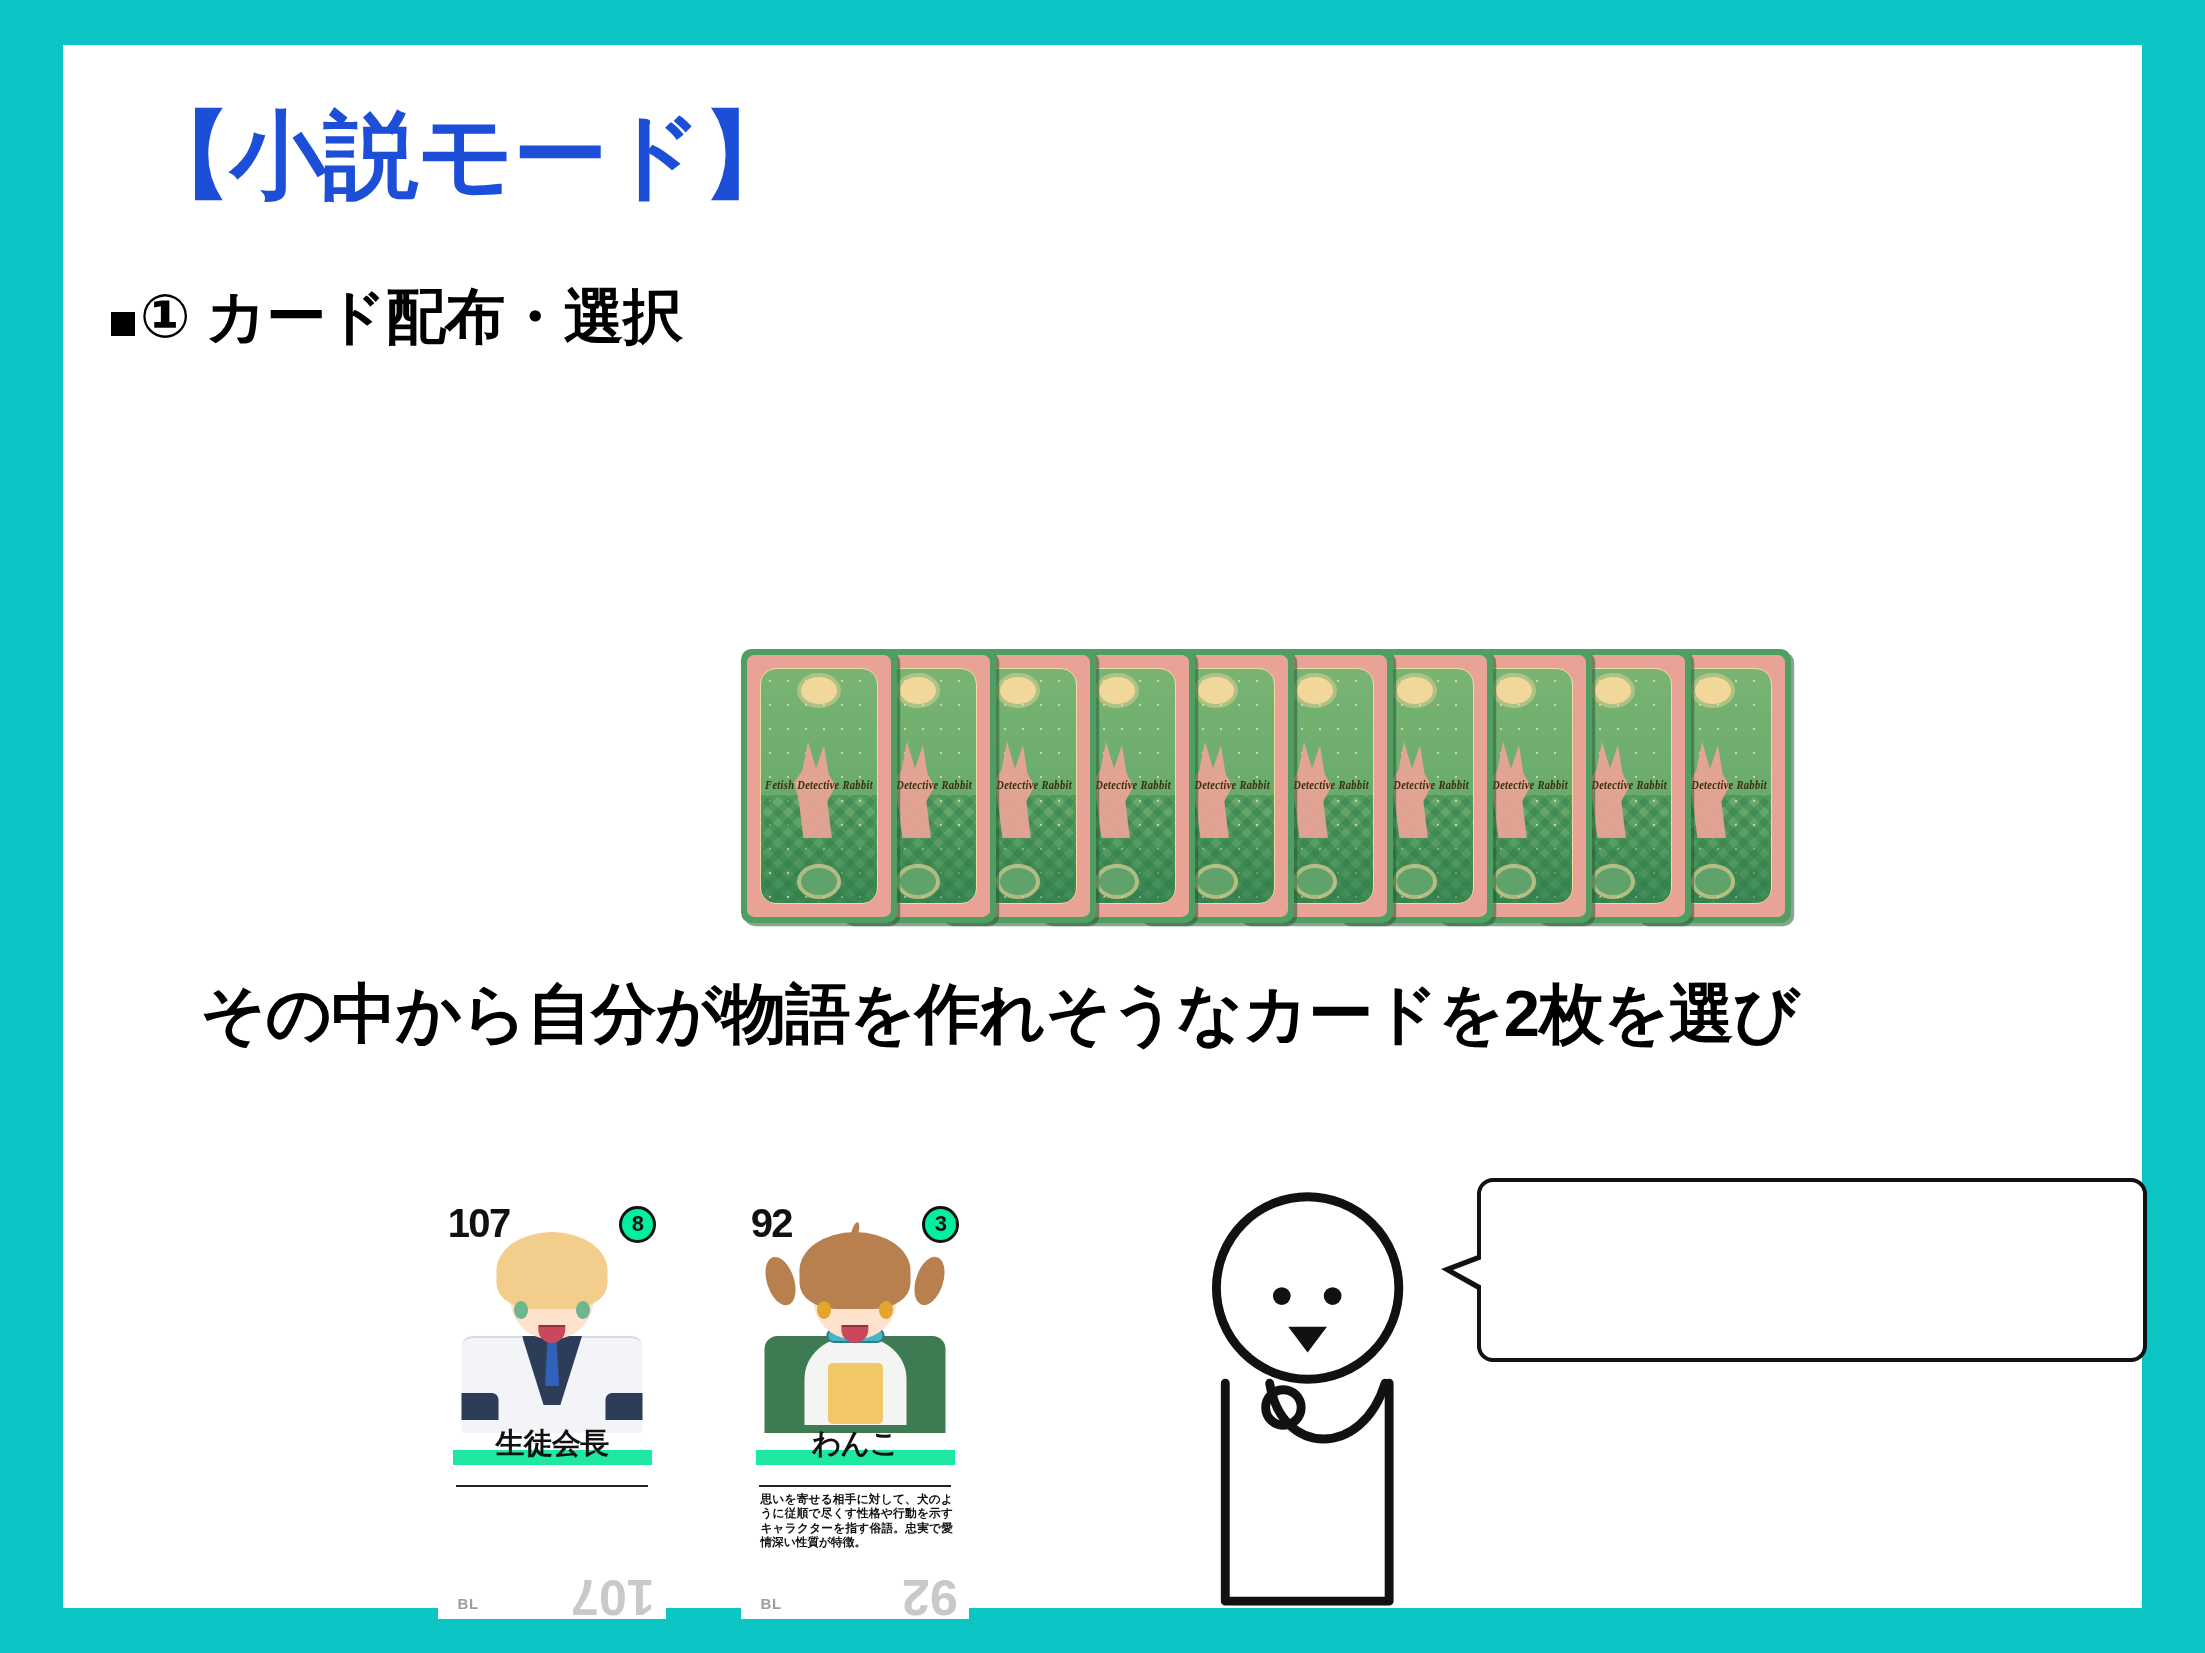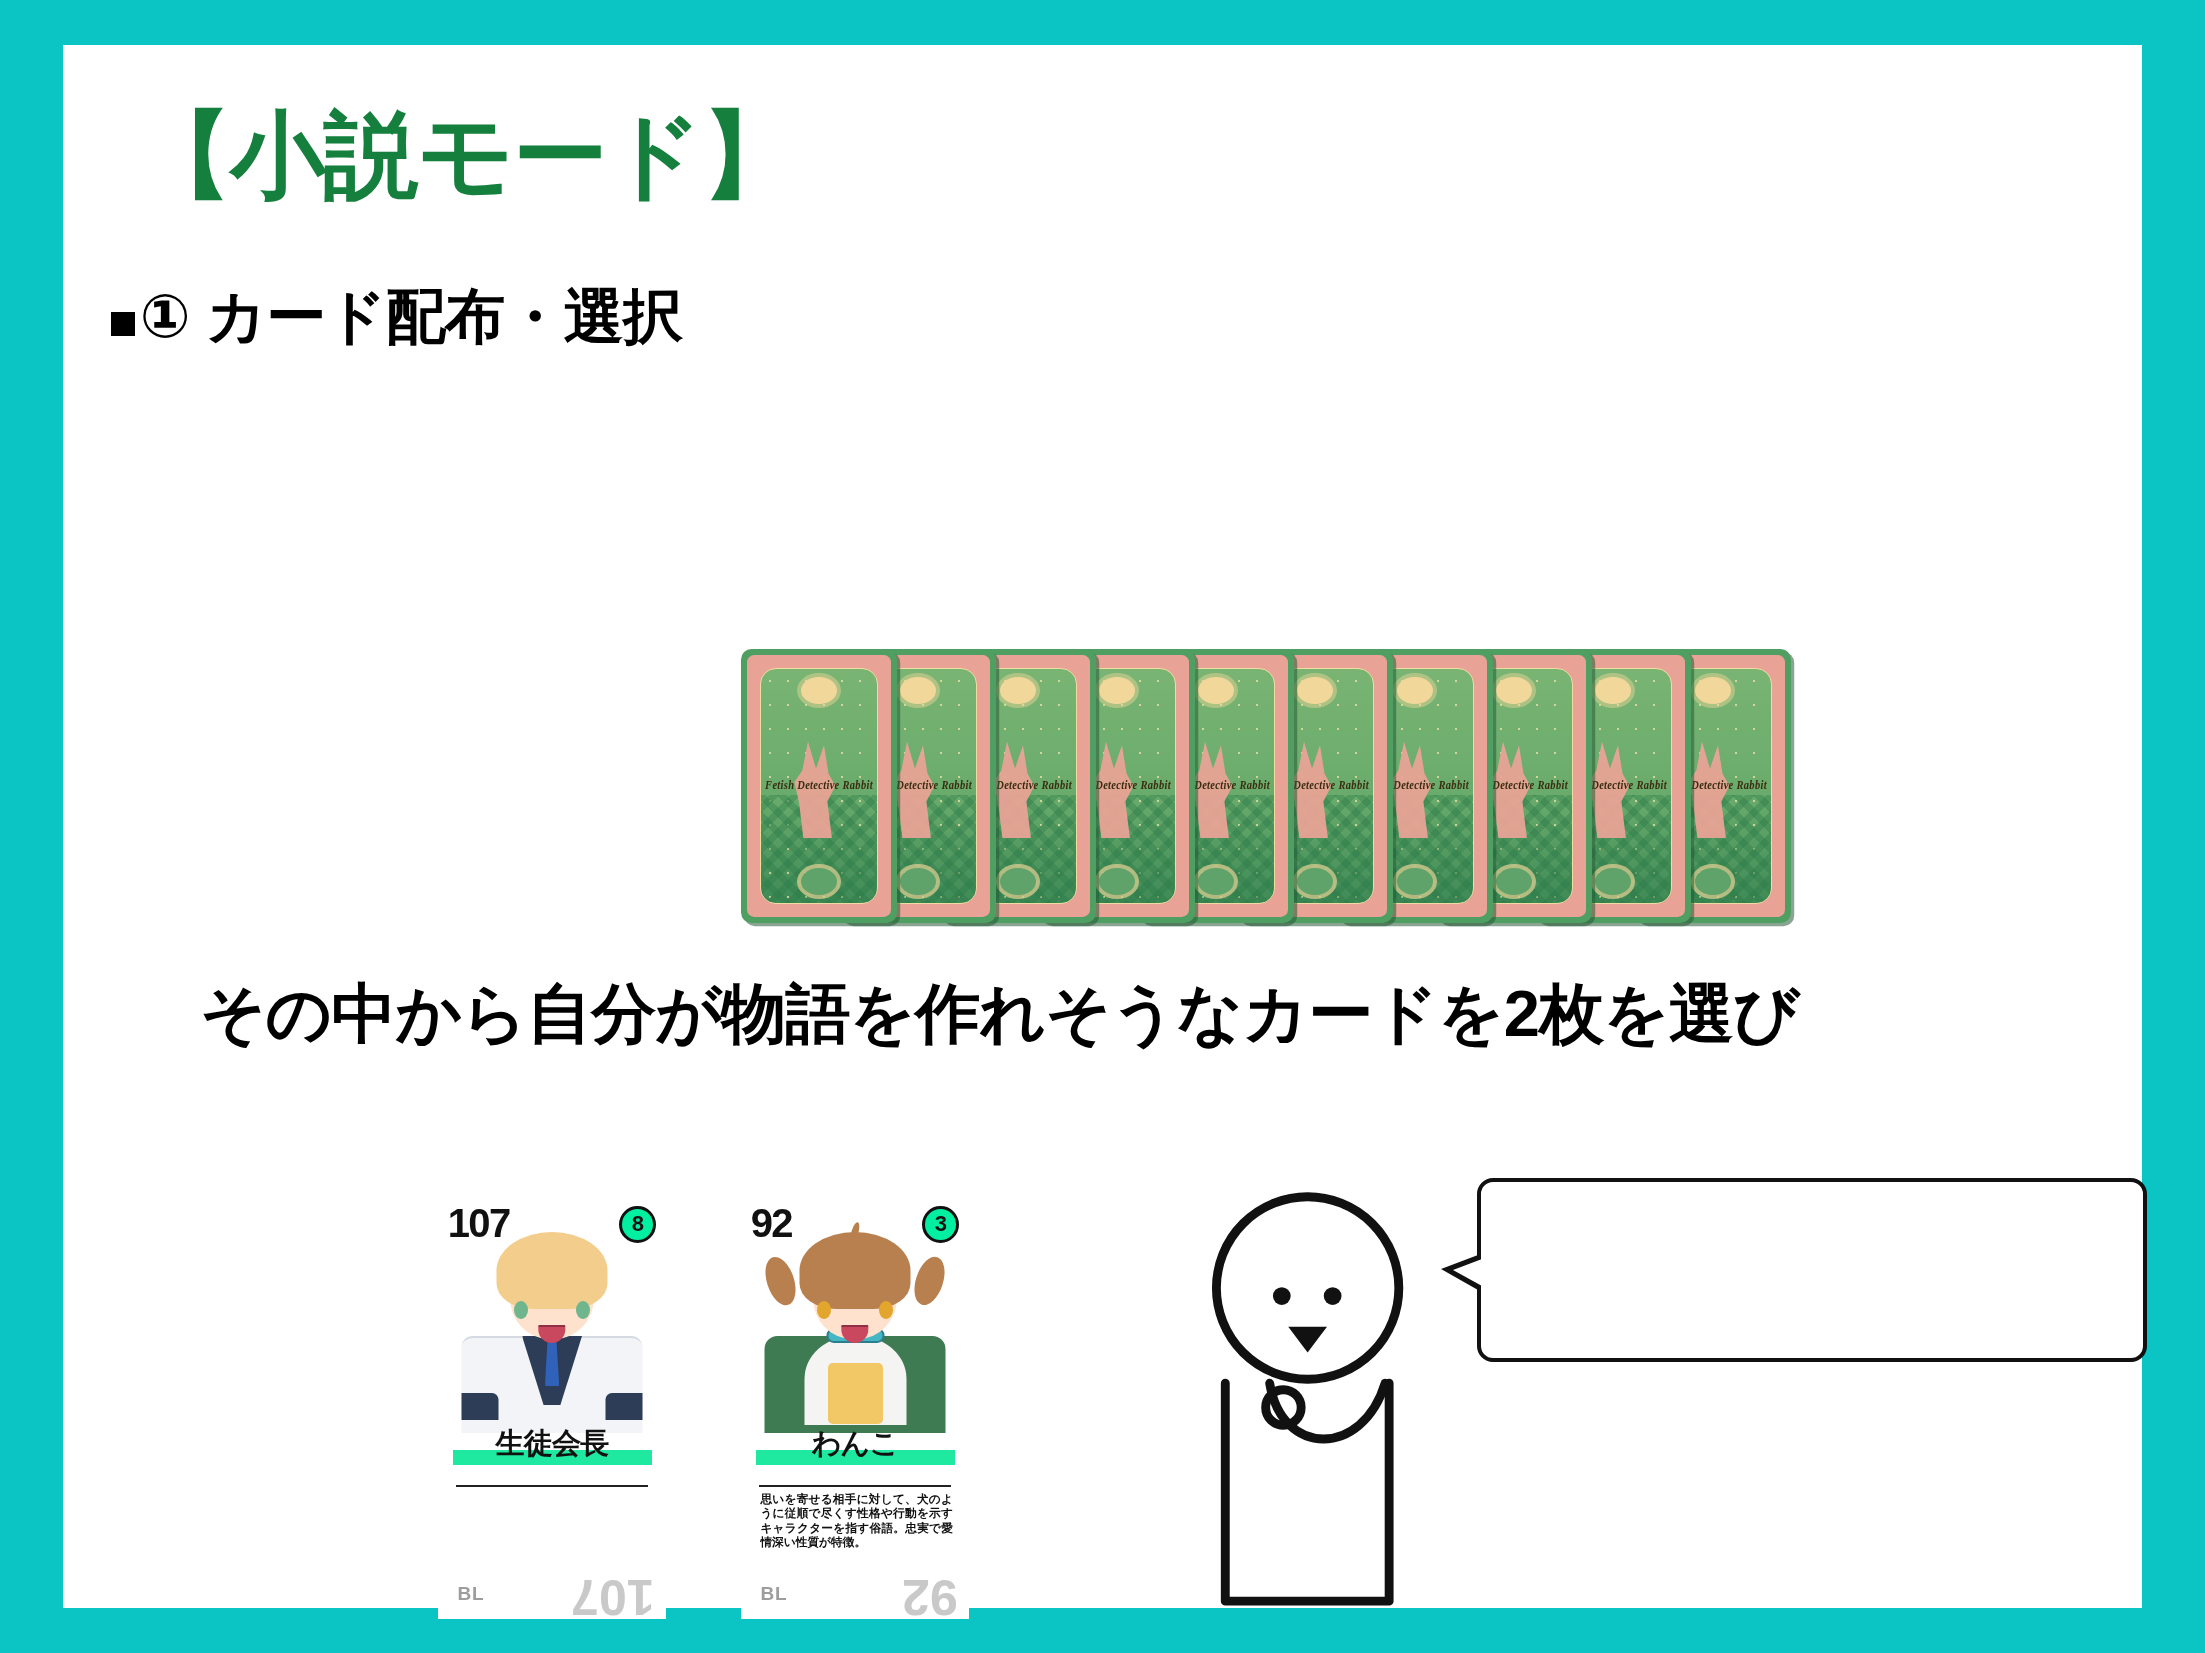--- a/index.html
+++ b/index.html
@@ -12,21 +12,21 @@
   #slide{
     position:absolute;
     left:63px;top:45px;
     width:2079px;height:1563px;
     background:#ffffff;
   }
 
   
   #title{
     position:absolute;left:74px;top:63px;
-    font-size:95px;font-weight:900;color:#15803d;
+    font-size:95px;font-weight:900;color:#1d4ed8;
     letter-spacing:-1.6px;line-height:1;
     white-space:nowrap;
   }
 
   
   #bullet-row{
     position:absolute;left:48px;top:242px;
     display:flex;align-items:center;
     white-space:nowrap;
   }
@@ -246,22 +246,22 @@
     position:absolute;left:18px;right:18px;top:284px;
     height:2.4px;background:#222;
   }
   .cc-desc{
     position:absolute;left:19.4px;right:16px;top:292px;
     font-family:"Liberation Serif","DejaVu Serif",serif;
     font-size:11.7px;font-weight:700;color:#111;
     line-height:1.22;text-align:justify;
   }
   .cc-bl{
-    position:absolute;left:19.4px;bottom:14px;
-    font-size:19px;font-weight:900;color:#9d9d9d;
+    position:absolute;left:19.4px;bottom:7px;
+    font-size:15px;font-weight:900;color:#9d9d9d;
     letter-spacing:0.8px;
   }
   .cc-ghost{
     position:absolute;right:11.3px;bottom:0px;
     font-size:50px;font-weight:900;color:#c9c9c9;
     transform:rotate(180deg);line-height:.9;
   }
 
   
   #stick-figure{

